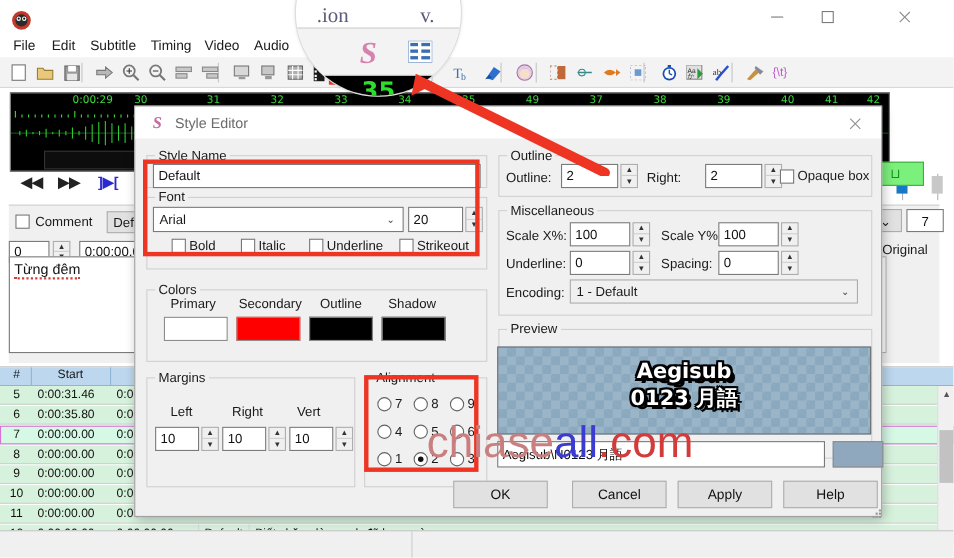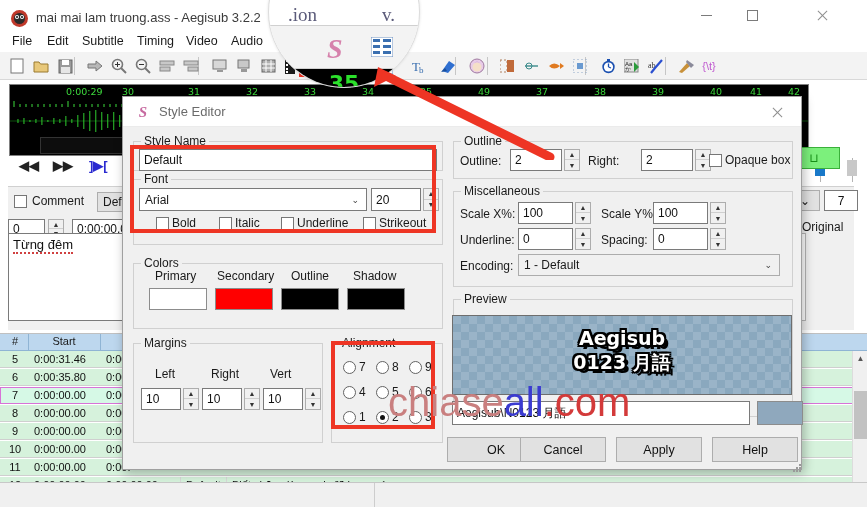--- a/index.html
+++ b/index.html
@@ -313,21 +313,20 @@
     <div class="win-icon">
       <svg width="19" height="19" viewBox="0 0 19 19">
         <circle cx="9.5" cy="9.5" r="8.5" fill="#c0392b"></circle>
         <circle cx="9.5" cy="9.5" r="5.5" fill="#2b2b2b"></circle>
         <circle cx="7" cy="8" r="2" fill="#ffffff"></circle>
         <circle cx="12" cy="8" r="2" fill="#ffffff"></circle>
         <circle cx="7" cy="8" r="1" fill="#111"></circle>
         <circle cx="12" cy="8" r="1" fill="#111"></circle>
       </svg>
     </div>
-    <div class="win-title">mai mai lam truong.ass - Aegisub 3.2.2</div>
     <div class="win-btn min">
         <div class="glyph-min"></div>
       </div>
     <div class="win-btn max">
         <div class="glyph-max"></div>
       </div>
     <div class="win-btn close">
         <div class="glyph-close"></div>
       </div>
   </div>
@@ -865,21 +864,21 @@
 
   <div class="preview-canvas">
     <div class="preview-text">
       <div>Aegisub</div>
       <div>0123 月語</div>
     </div>
   </div>
   <div class="txtin" style="left:452px; top:401px; width:298px; height:24px">Aegisub\N0123 月語</div>
   <div class="swatch" style="left:757px; top:401px; width:46px; height:24px; background:#8fa8bd"></div>
 
-  <div class="dlg-btn" style="left:447px; top:437px; width:98px">OK</div>
+  <div class="dlg-btn" style="left:412px; top:437px; width:86px">OK</div>
   <div class="dlg-btn" style="left:616px; top:437px; width:86px">Apply</div>
   <div class="dlg-btn" style="left:520px; top:437px; width:86px">Cancel</div>
   <div class="dlg-btn" style="left:712px; top:437px; width:86px">Help</div>
   <div style="position:absolute; right:66px; bottom:41px; width:8px; height:8px">
     <svg width="8" height="8">
         <g fill="#9a9a9a">
           <rect x="6" y="0" width="2" height="2"></rect>
           <rect x="3" y="3" width="2" height="2"></rect>
           <rect x="6" y="3" width="2" height="2"></rect>
           <rect x="0" y="6" width="2" height="2"></rect>

